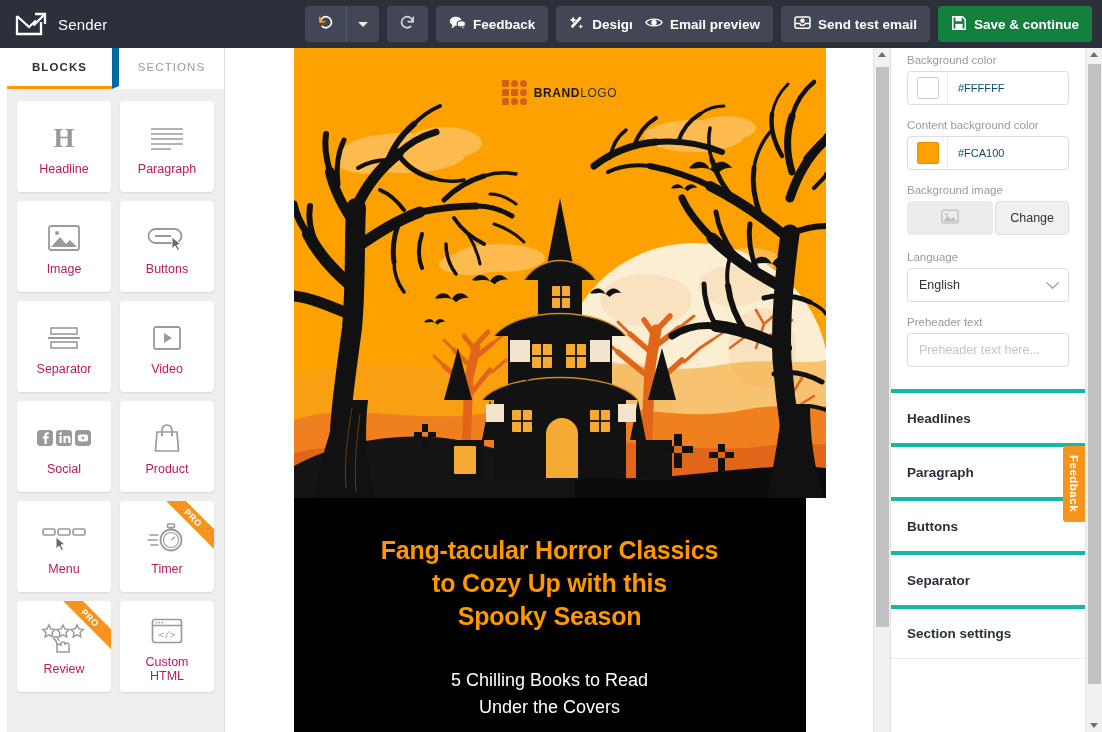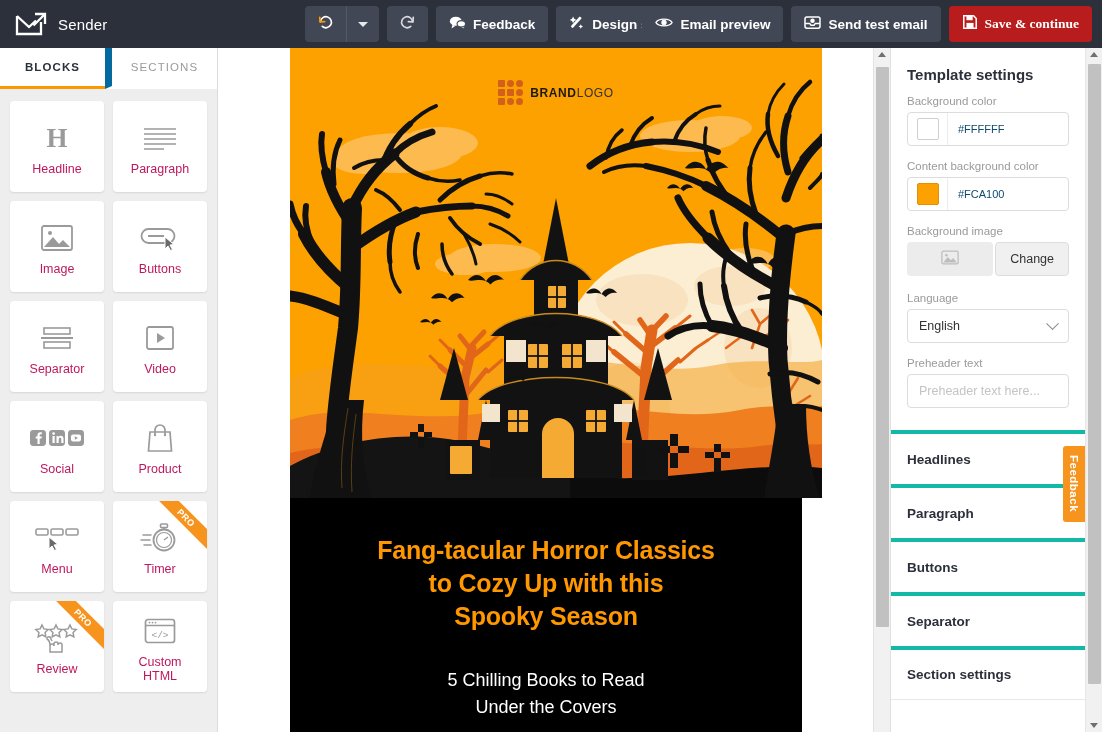--- a/index.html
+++ b/index.html
@@ -25,27 +25,27 @@
     background: #414754; border: none; border-radius: 4px; color: #fff;
     height: 36px; display: flex; align-items: center; gap: 7px;
     padding: 0 13px; font-size: 13.5px; font-weight: bold; cursor: pointer;
     white-space: nowrap; font-family: "Liberation Sans", sans-serif;
   }
   .tb-btn.icon-only { padding: 0 12px; }
   .tb-split { display: flex; background: #414754; border-radius: 4px; height: 36px; align-items: stretch; }
   .tb-split > .seg { display: flex; align-items: center; justify-content: center; cursor: pointer; color: #fff; }
   .tb-split > .seg.main { padding: 0 12px; gap: 7px; font-size: 13.5px; font-weight: bold; }
   .tb-split > .seg.caret { padding: 0 11px; border-left: 1px solid #545a68; }
-  .tb-btn.primary { background: #b91c1c; font-family: Liberation Serif, serif; }
+  .tb-btn.primary { background: #15803d; }
   .caret-dn { width: 0; height: 0; border-left: 5px solid transparent; border-right: 5px solid transparent; border-top: 5px solid #e6e8ec; }
 
   .tb-right { position: absolute; right: 10px; top: 6px; display: flex; gap: 8px; align-items: center; }
 
   
-  .body { flex: 1; display: flex; min-height: 0; position: relative; }
+  .body { flex: 1; display: flex; min-height: 0; position: relative; padding-left: 7px; }
 
   
   .left {
     width: 218px; flex: 0 0 218px; background: #eeeeee;
     display: flex; flex-direction: column; border-right: 1px solid #dcdcdc;
   }
   .tabs { display: flex; height: 41px; background: #fff; flex: 0 0 41px; }
   .tab {
     flex: 1; display: flex; align-items: center; justify-content: center;
     font-size: 11.5px; letter-spacing: 1.1px; color: #9a9a9a; cursor: pointer;
@@ -700,21 +700,20 @@
 
       <div class="canvas-sb">
         <div class="arrow-up"></div>
         <div class="thumb"></div>
       </div>
     </div>
 
     <div class="right">
       <div class="right-scroll">
 
-        <div class="r-title">Template settings</div>
 
         <div class="field">
           <div class="field-label">Background color</div>
           <div class="color-input">
             <div class="swatch-box">
               <div class="swatch" style="background:#FFFFFF"></div>
             </div>
             <div class="color-val">#FFFFFF</div>
           </div>
         </div>

